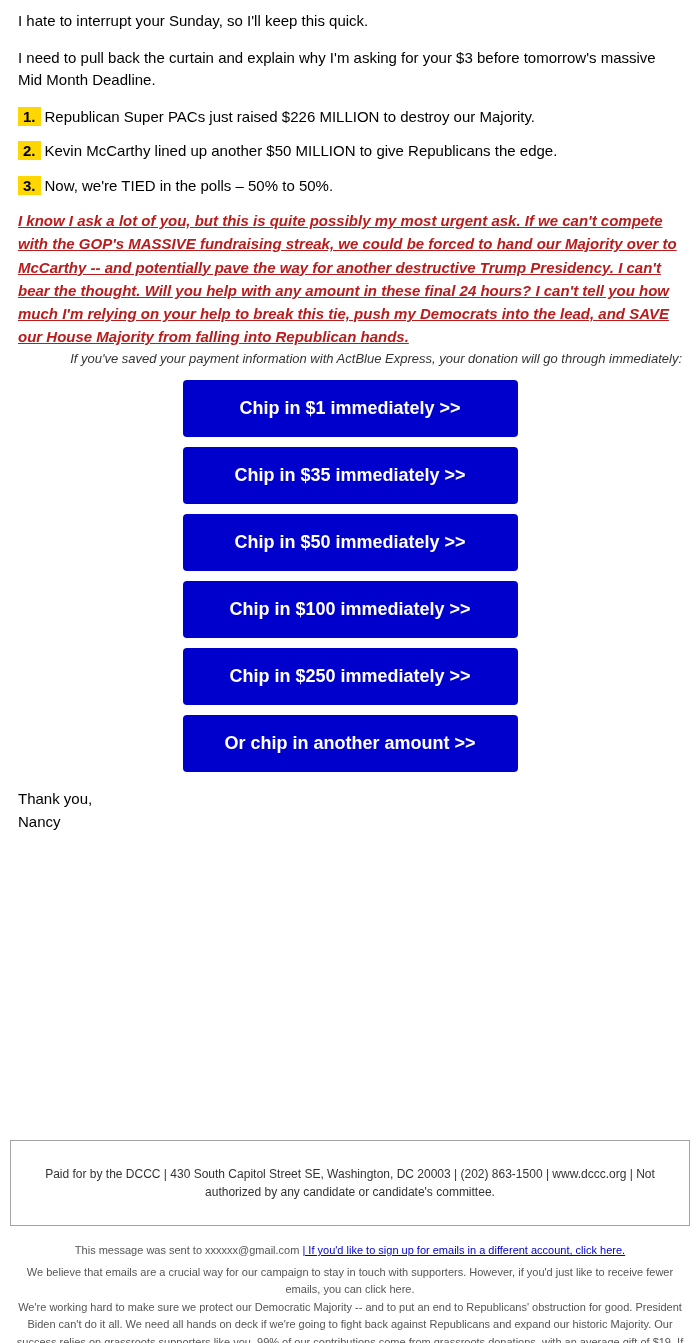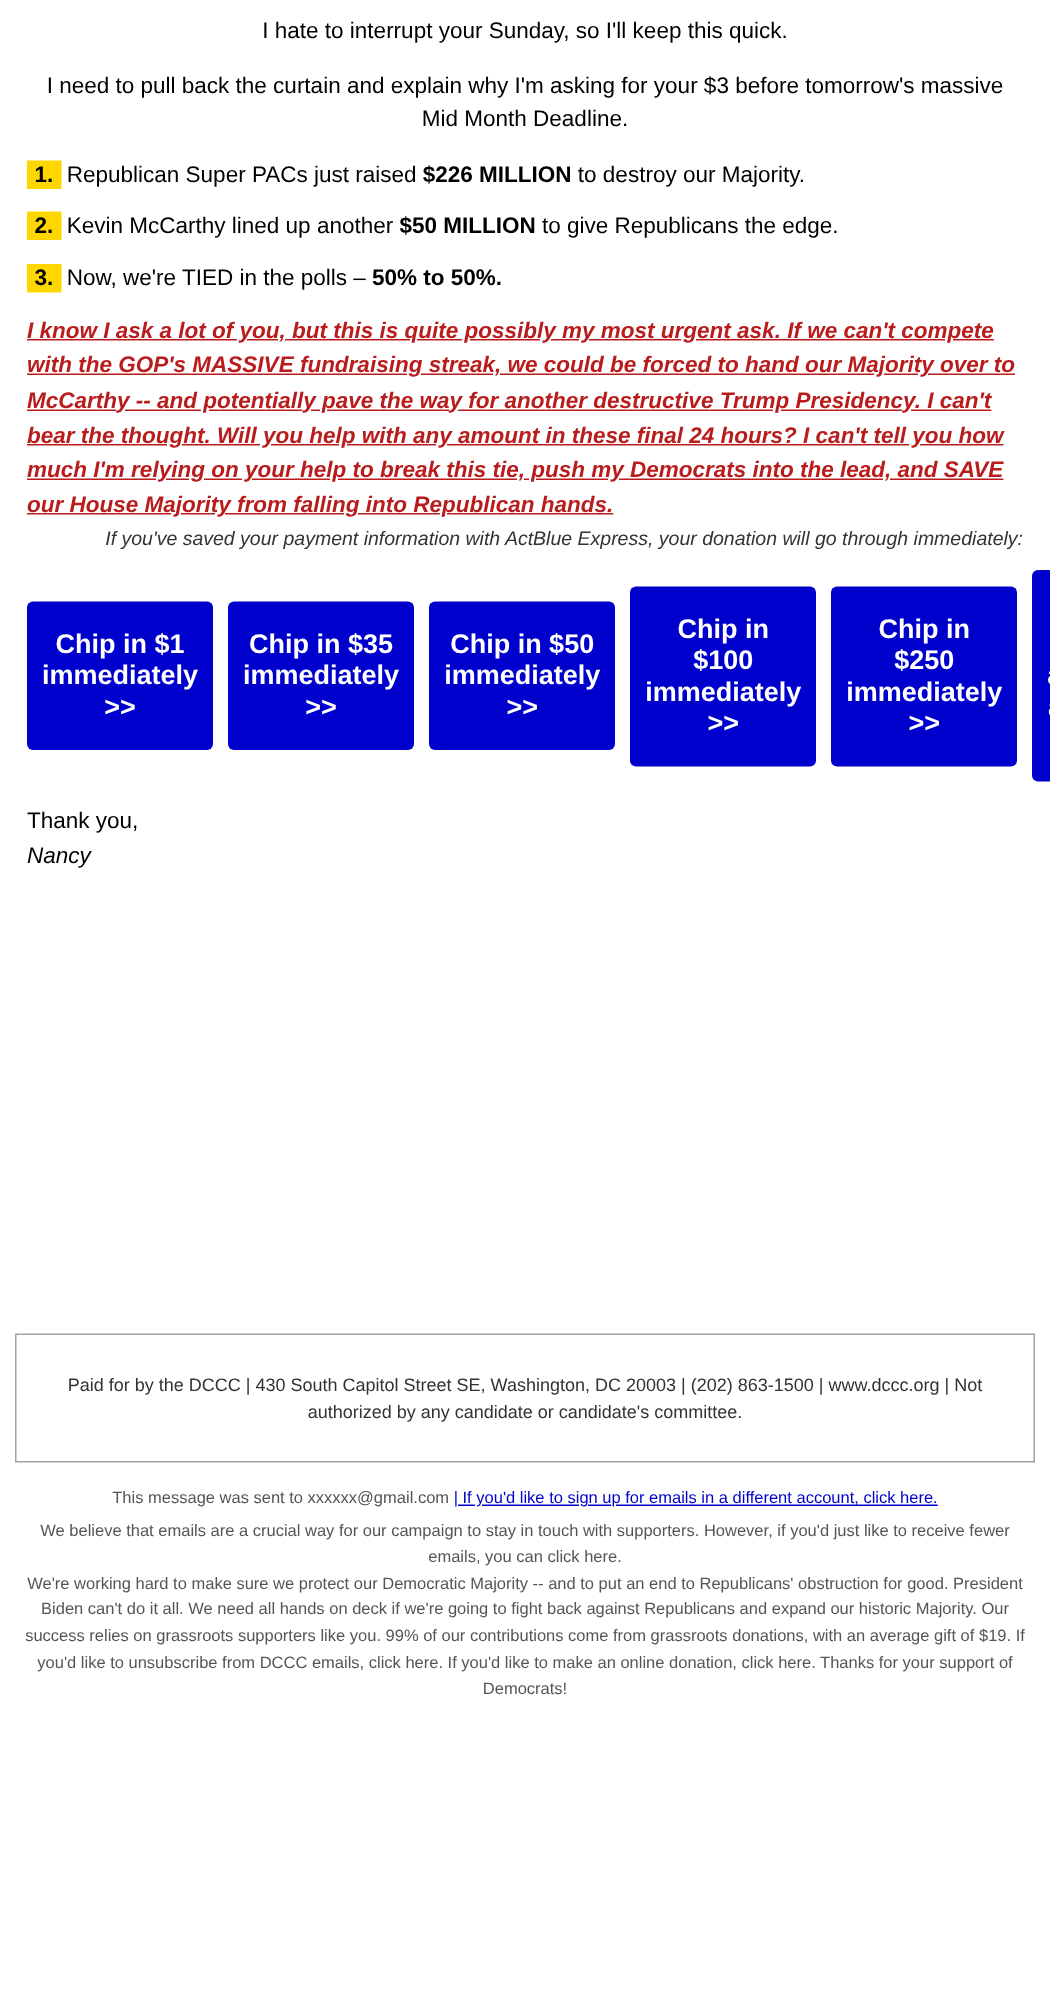--- a/index.html
+++ b/index.html
@@ -10,52 +10,52 @@
       background: #fff;
       width: 700px;
       min-height: 1343px;
     }
     .main-content {
       padding: 10px 18px 10px 18px;
     }
     .para {
       margin-bottom: 14px;
       line-height: 1.5;
-      text-align: center;
     }
     .numbered-item {
       margin-bottom: 12px;
       line-height: 1.5;
     }
     .num-badge {
       background: #FFD700;
       color: #000;
       font-weight: bold;
       padding: 1px 5px;
       margin-right: 4px;
       font-size: 15px;
     }
-    .bold { font-weight: bold; }
+    .bold { font-weight: normal; }
     .urgent-text {
       color: #b91c1c;
       font-weight: bold;
       font-style: italic;
       text-decoration: underline;
       line-height: 1.55;
     }
     .actblue-note {
       text-align: right;
       font-style: italic;
       font-size: 13px;
       color: #333;
       margin-bottom: 12px;
       line-height: 1.5;
     }
     .donation-buttons {
       display: flex;
+      flex-direction: column;
       align-items: center;
       gap: 10px;
       margin-bottom: 18px;
     }
     .donate-btn {
       background: #0000CC;
       color: #fff;
       font-weight: bold;
       font-size: 18px;
       border: none;
@@ -66,21 +66,20 @@
       text-align: center;
       display: block;
     }
     .thank-you {
       margin-bottom: 6px;
       font-size: 15px;
     }
     .signature {
       font-size: 15px;
       margin-bottom: 20px;
-      font-style: italic;
     }
     .spacer {
       height: 280px;
     }
     .footer-paid {
       border: 1px solid #a3a3a3;
       padding: 24px 14px;
       text-align: center;
       font-size: 12px;
       color: #333;

